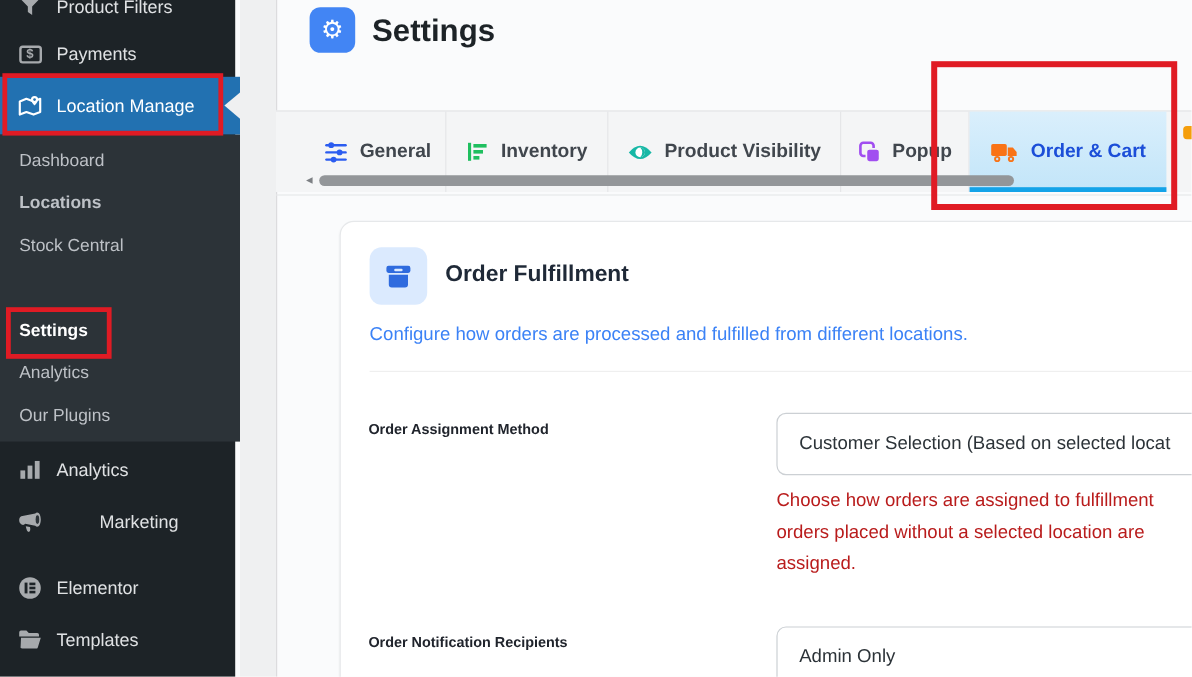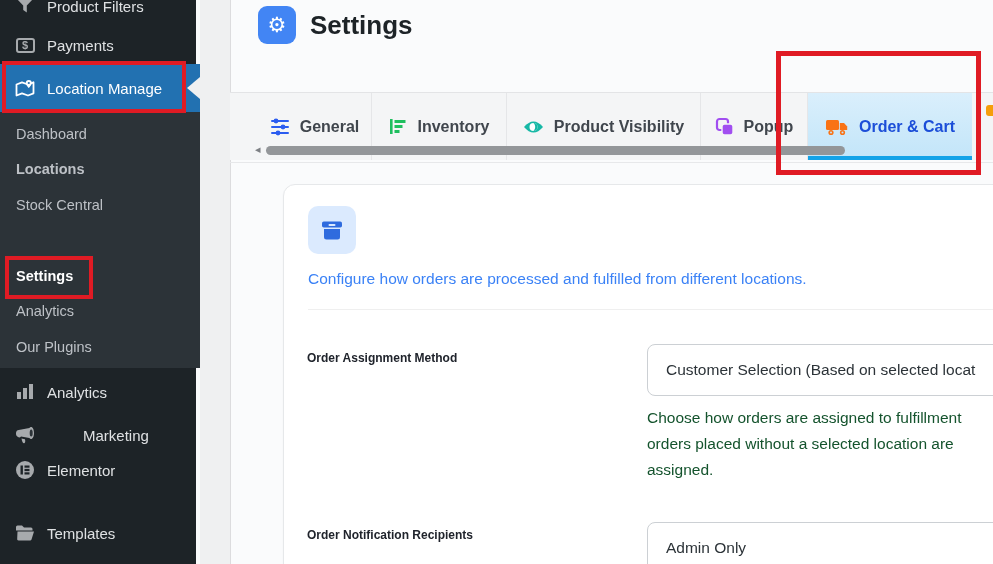--- a/index.html
+++ b/index.html
@@ -43,21 +43,21 @@
   .hscroll-thumb { position:absolute; left:266px; top:146px; width:579px; height:9px; border-radius:5px; background:#939699; cursor:pointer; }
 
   
   .card { position:absolute; left:283px; top:184px; width:745px; height:400px; background:#fff; border:1px solid #e6e8ea; border-radius:12px; box-shadow:0 1px 2px rgba(0,0,0,0.04); }
   .badge { position:absolute; left:24px; top:21px; width:48px; height:48px; background:#dbeafe; border-radius:10px; display:flex; align-items:center; justify-content:center; }
   .card-title { position:absolute; left:87px; top:33px; font-size:19px; font-weight:700; color:#1f2937; }
   .card-desc { position:absolute; left:24px; top:85px; font-size:15.5px; color:#3b82f6; white-space:nowrap; }
   .divider { position:absolute; left:24px; right:0; top:124px; height:1px; background:#efefef; }
   .f-label { position:absolute; left:23px; font-size:12px; font-weight:700; color:#20242c; }
   .sel { position:absolute; left:363px; width:390px; height:52px; background:#fff; border:1px solid #ccd0d4; border-radius:8px; line-height:50px; padding-left:18px; font-size:15.5px; color:#2c3338; white-space:nowrap; cursor:pointer; }
-  .help-line { position:absolute; left:363px; font-size:15.5px; color:#14532d; white-space:nowrap; line-height:26px;text-align:center; }
+  .help-line { position:absolute; left:363px; font-size:15.5px; color:#b91c1c; white-space:nowrap; line-height:26px;text-align:center; }
 </style>
 </head>
 <body>
 
 <div class="screen">
 
   <div class="sidebar">
     <div class="submenu-bg"></div>
 
     <div class="s-item" style="top:-14px;">
@@ -111,21 +111,21 @@
     <div class="s-item" style="top:415px;gap:36px;">
       <span class="ico">
         <svg width="20" height="19" viewBox="0 0 20 19">
           <path d="M16 1 c1.8 0 3 2.6 3 6 s-1.2 6 -3 6 c-0.6 0 -1.2 -0.3 -1.6 -0.9 L6 10.5 c-0.6 1 -2 1.2 -3 0.6 C1.5 10.3 0.8 8.8 1 7 c0.2 -1.8 1.3 -3 2.7 -3 L14.4 2 C14.8 1.4 15.4 1 16 1 z M6.5 12.5 l3.5 0.7 c0.5 2 0.3 3.6 -0.8 4 c-1.1 0.4 -2.2 -1.5 -2.7 -4.7 z" fill="#a7aaad"></path>
           <ellipse cx="16.2" cy="7" rx="1.5" ry="3.6" fill="#2c3338"></ellipse>
         </svg>
       </span>
       <span>Marketing</span>
     </div>
 
-    <div class="s-item" style="top:450px;">
+    <div class="s-item" style="top:470px;">
       <span class="ico">
         <svg width="20" height="20" viewBox="0 0 20 20">
           <circle cx="10" cy="10" r="9" fill="#a7aaad"></circle>
           <rect x="5.5" y="5.5" width="2.4" height="9" fill="#1d2327"></rect>
           <rect x="9.5" y="5.5" width="5" height="2.2" fill="#1d2327"></rect>
           <rect x="9.5" y="8.9" width="5" height="2.2" fill="#1d2327"></rect>
           <rect x="9.5" y="12.3" width="5" height="2.2" fill="#1d2327"></rect>
         </svg>
       </span>
       <span>Elementor</span>
@@ -213,20 +213,21 @@
   <div class="redbox" style="left:776px; top:51px; width:205px; height:124px; border-width:5px;"></div>
 
   <div class="card">
     <div class="badge">
       <svg width="26" height="26" viewBox="0 0 26 26">
         <rect x="3" y="4.5" width="20" height="6" rx="1.8" fill="#2f6bde"></rect>
         <path d="M5 12 h16 v8 a2.5 2.5 0 0 1 -2.5 2.5 h-11 a2.5 2.5 0 0 1 -2.5 -2.5 z" fill="#2f6bde"></path>
         <rect x="9.5" y="7" width="7" height="2" rx="1" fill="#dbeafe"></rect>
       </svg>
     </div>
+    <div class="card-title">Order Fulfillment</div>
     <div class="card-desc">Configure how orders are processed and fulfilled from different locations.</div>
     <div class="divider"></div>
 
     <div class="f-label" style="top:166px;">Order Assignment Method</div>
     <div class="sel" style="top:159px;">
       <span>Customer Selection (Based on selected locat</span>
     </div>
     <div class="help-line" style="top:220px;">Choose how orders are assigned to fulfillment</div>
     <div class="help-line" style="top:246px;">orders placed without a selected location are</div>
     <div class="help-line" style="top:272px;">assigned.</div>

